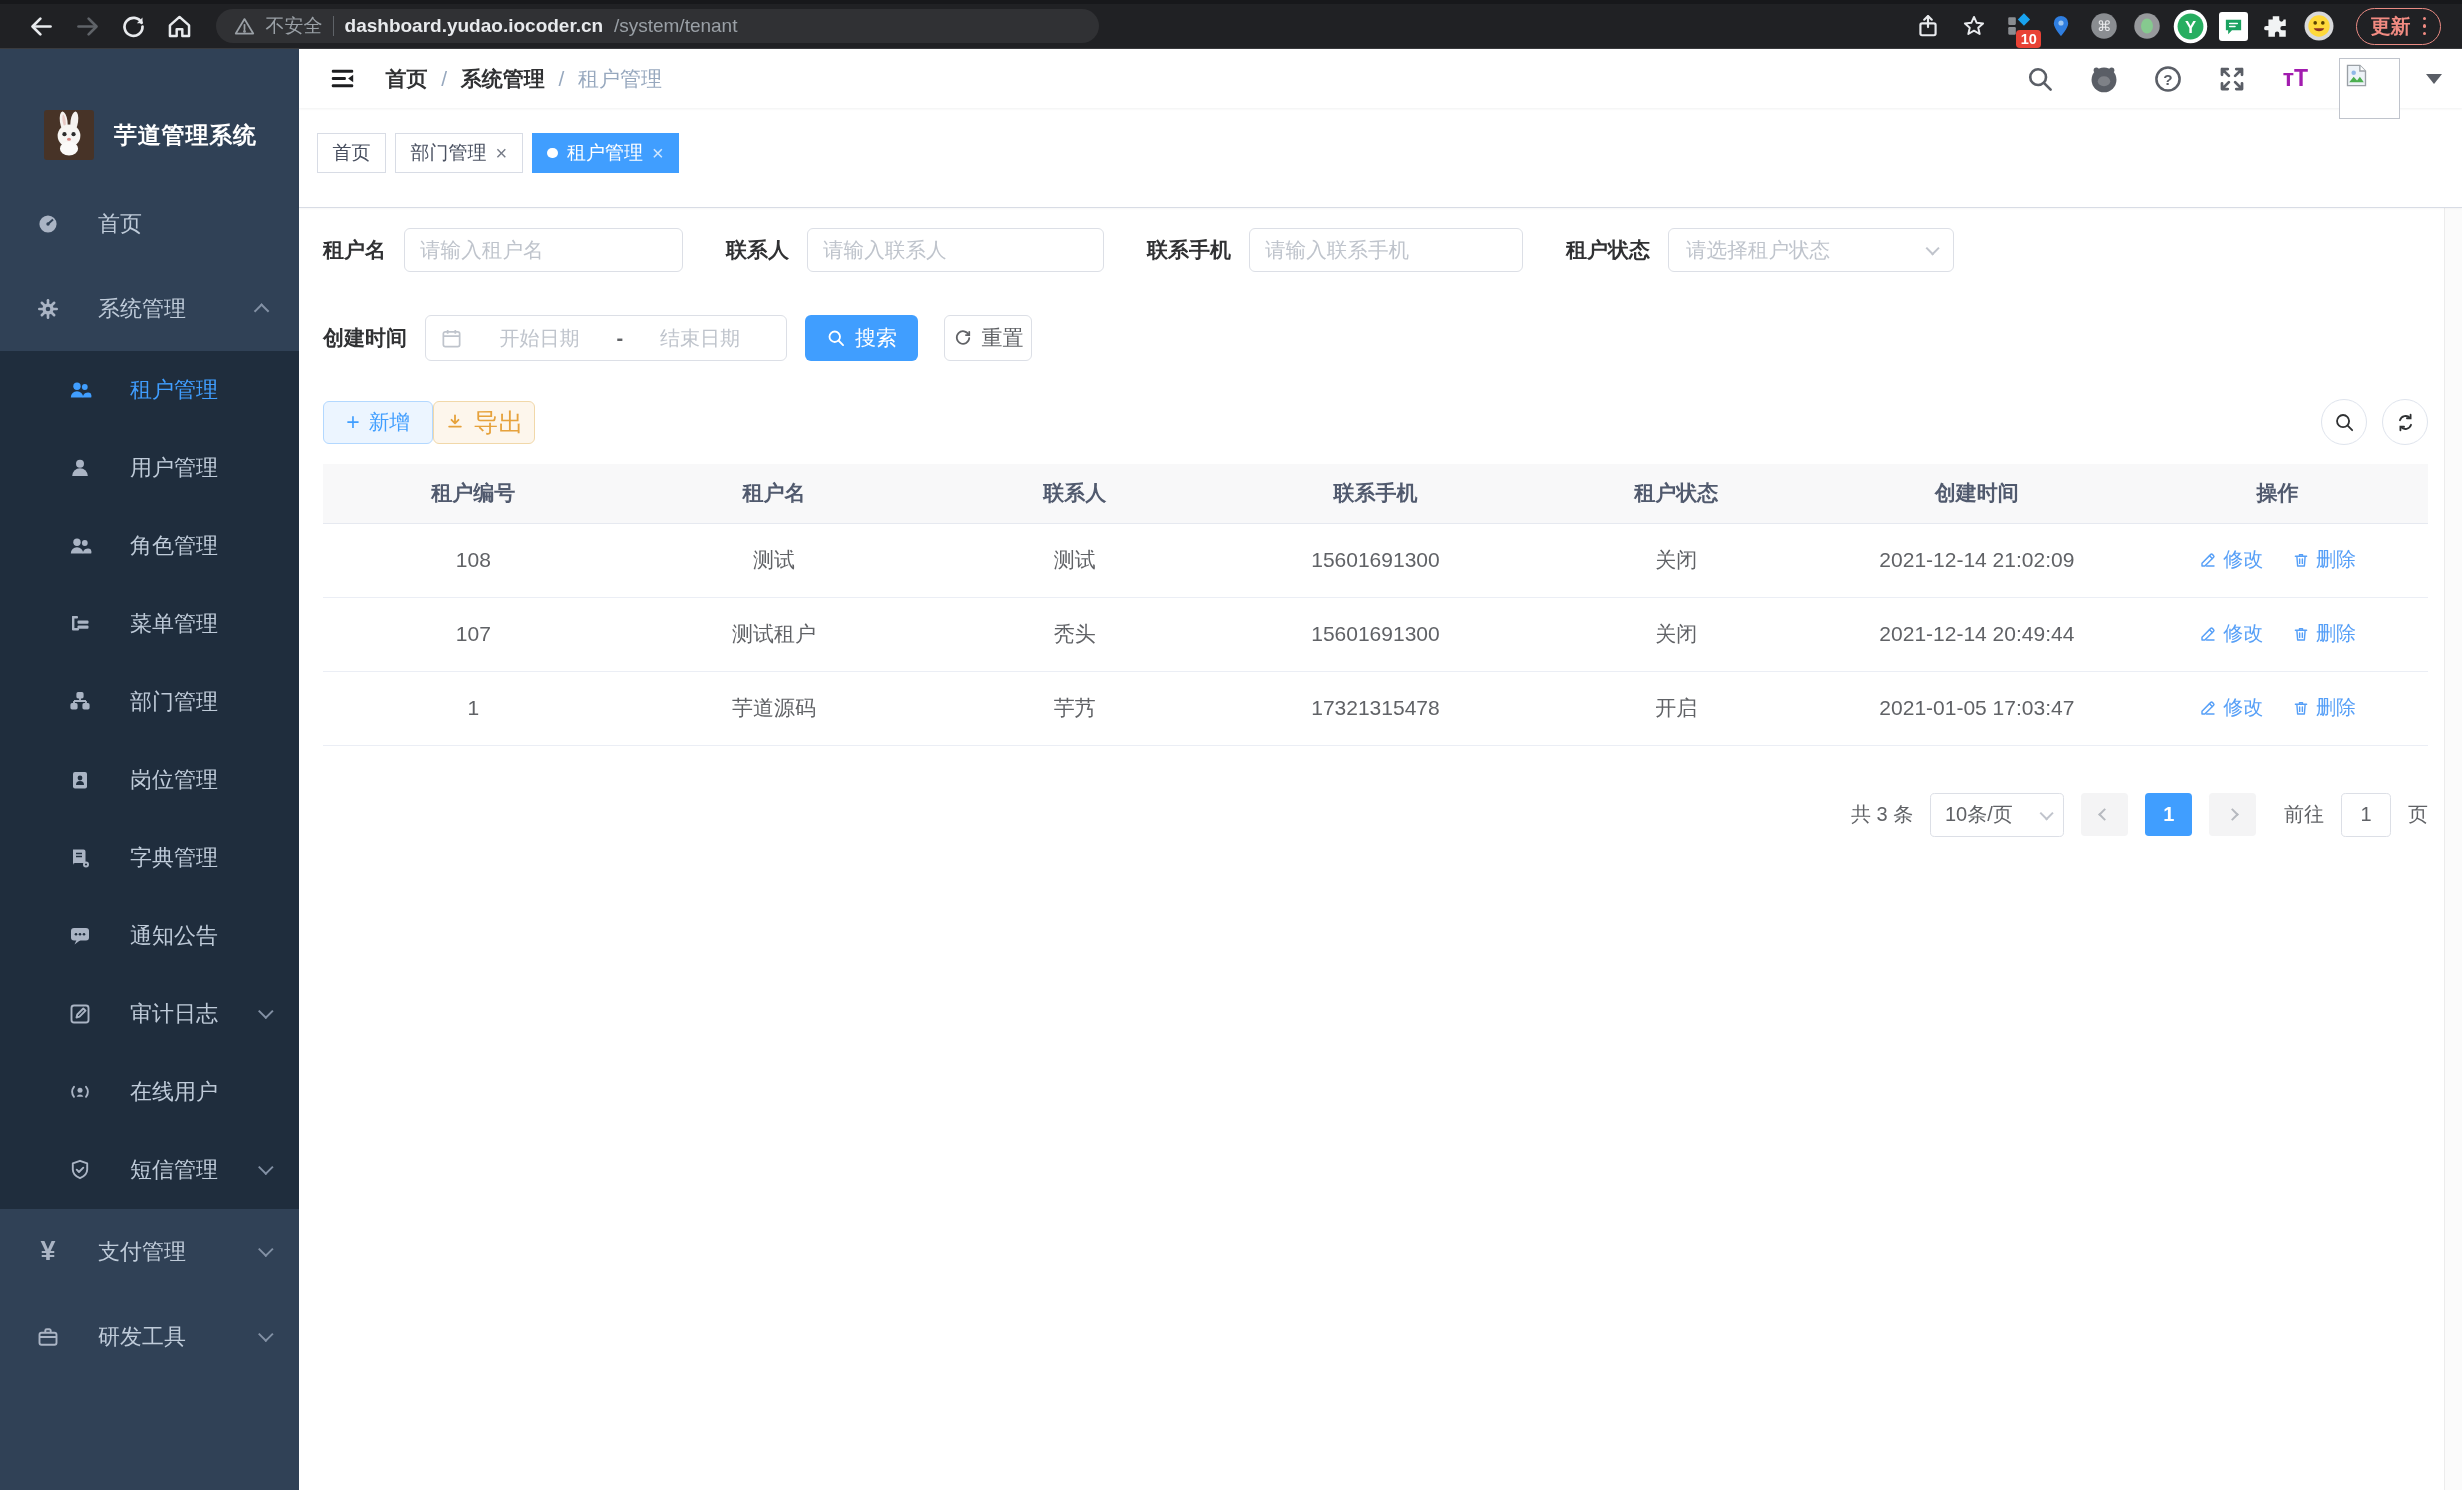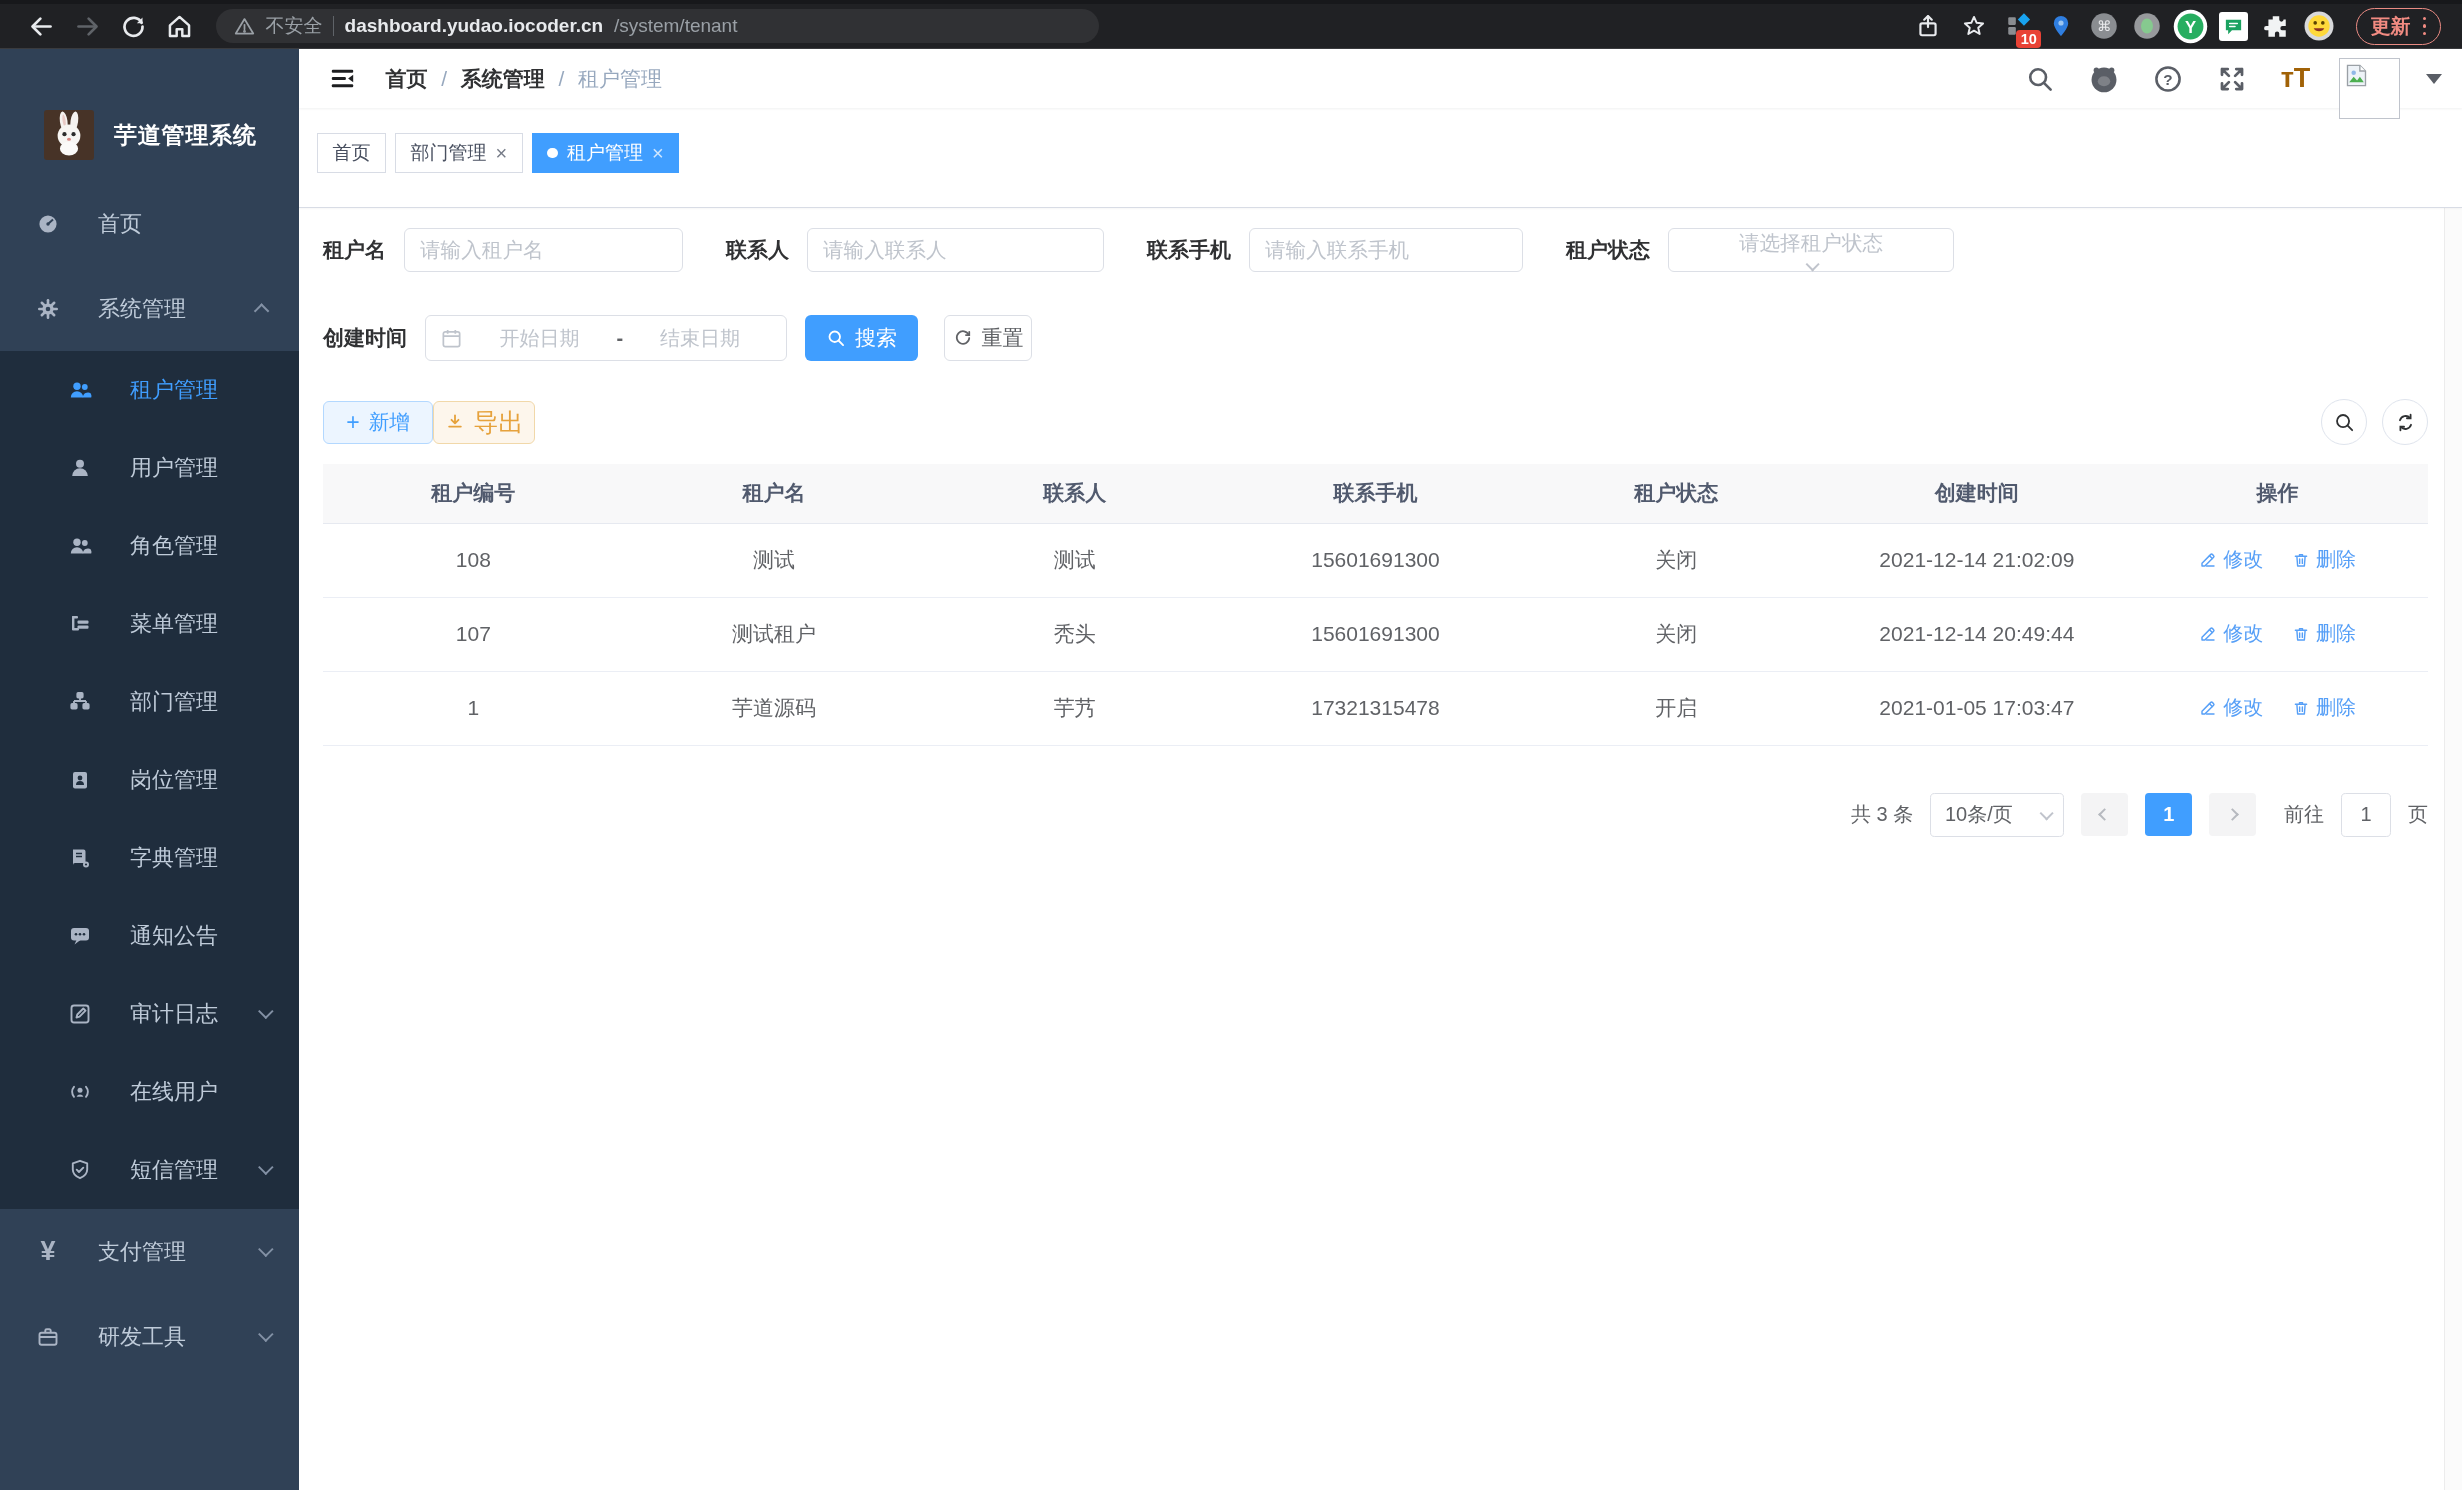--- a/index.html
+++ b/index.html
@@ -55,21 +55,21 @@
     box-shadow:0 0.8px 3px rgba(0,21,41,.08); position:relative; z-index:3; background:#fff; }
   .hamburger { width:46px; height:46px; display:flex; align-items:center; justify-content:center;
     color:#1d1e20; cursor:pointer; }
   .crumb { display:flex; align-items:center; gap:13.7px; margin-left:20px; font-size:21px; }
   .crumb .c-strong { color:#303133; font-weight:600; }
   .crumb .c-sep { color:#97a8be; }
   .crumb .c-last { color:#97a8be; }
   .nav-right { margin-left:auto; display:flex; align-items:center; gap:23px; padding-right:20px; }
   .nav-icon { width:41px; height:41px; display:flex; align-items:center; justify-content:center;
     color:#5a5e66; cursor:pointer; }
-  .fontsize-glyph { font-size:27px; font-weight:700; color:#a16207; }
+  .fontsize-glyph { font-size:23px; font-weight:700; color:#a21caf; }
   .avatar-box { width:61px; height:61px; border:1.5px solid #c0c4cc; background:#fff; margin-top:20px;
     display:flex; align-items:flex-start; padding:3px; cursor:pointer; }
   .caret-down { width:0; height:0; border-left:8.4px solid transparent; border-right:8.4px solid transparent;
     border-top:10px solid #5a5e66; margin-left:3px; cursor:pointer; }
 
   .tags { height:100px; background:#fff; border-bottom:0.8px solid #d8dce5;
     box-shadow:0 0.8px 2.3px rgba(0,0,0,.05); display:flex; align-items:flex-start;
     padding:25px 0 0 18px; gap:9px; position:relative; z-index:2; }
   .tag { height:40px; display:inline-flex; align-items:center; gap:9px; padding:0 14.5px;
     border:0.8px solid #d8dce5; background:#fff; color:#495060; font-size:19px; cursor:pointer; }
@@ -83,21 +83,21 @@
   .frow { display:flex; align-items:center; }
   .frow + .frow { margin-top:43px; }
   .fitem { display:flex; align-items:center; }
   .fitem + .fitem { margin-left:43px; }
   .flabel { font-size:21px; font-weight:600; color:#303133; margin-right:18px; white-space:nowrap; }
   .finput { height:44px; border:1.5px solid #dcdfe6; border-radius:6px; padding:0 15px;
     font-size:20.6px; color:#606266; font-family:inherit; background:#fff; }
   .finput::placeholder { color:#bfc4cc; }
   .w-name { width:279px; } .w-contact { width:297px; } .w-mobile { width:274px; }
   .fselect { width:286px; height:44px; border:1.5px solid #dcdfe6; border-radius:6px;
-    display:flex; align-items:center; padding:0 17px; cursor:pointer; background:#fff;flex-direction:column; }
+    display:flex; align-items:center; padding:0 17px; cursor:pointer; background:#fff; }
   .fselect .ph { color:#bfc4cc; font-size:20.6px; flex:1; }
   .sel-chev { width:10px; height:10px; border-right:2px solid #c0c4cc; border-bottom:2px solid #c0c4cc;
     transform:rotate(45deg) translateY(-2.3px); }
   .daterange { width:362px; height:46px; border:1.5px solid #dcdfe6; border-radius:6px; background:#fff;
     display:flex; align-items:center; padding:0 13.7px; gap:4.6px; cursor:pointer; }
   .daterange .dph { flex:1; text-align:center; color:#bfc4cc; font-size:20px; }
   .daterange .dsep { color:#606266; font-size:20px; font-weight:700; }
   .btn { height:46px; border-radius:6px; display:inline-flex; align-items:center; justify-content:center;
     gap:9px; font-size:21px; cursor:pointer; border:1.5px solid transparent; font-family:inherit; }
   .btn-search { width:113px; background:#409EFF; color:#fff; margin-left:18px; }

